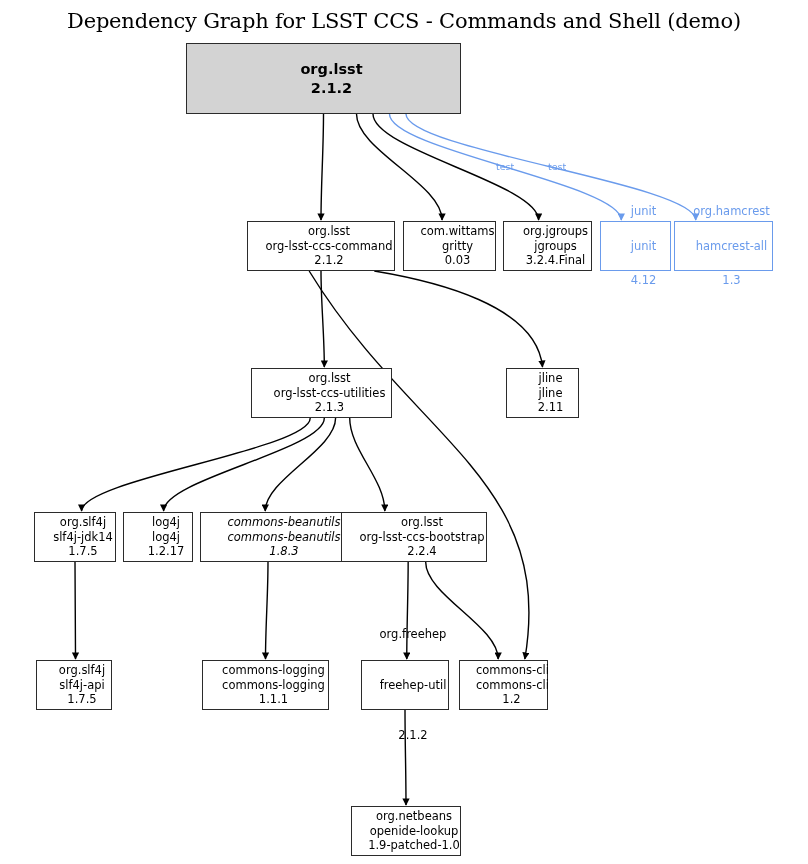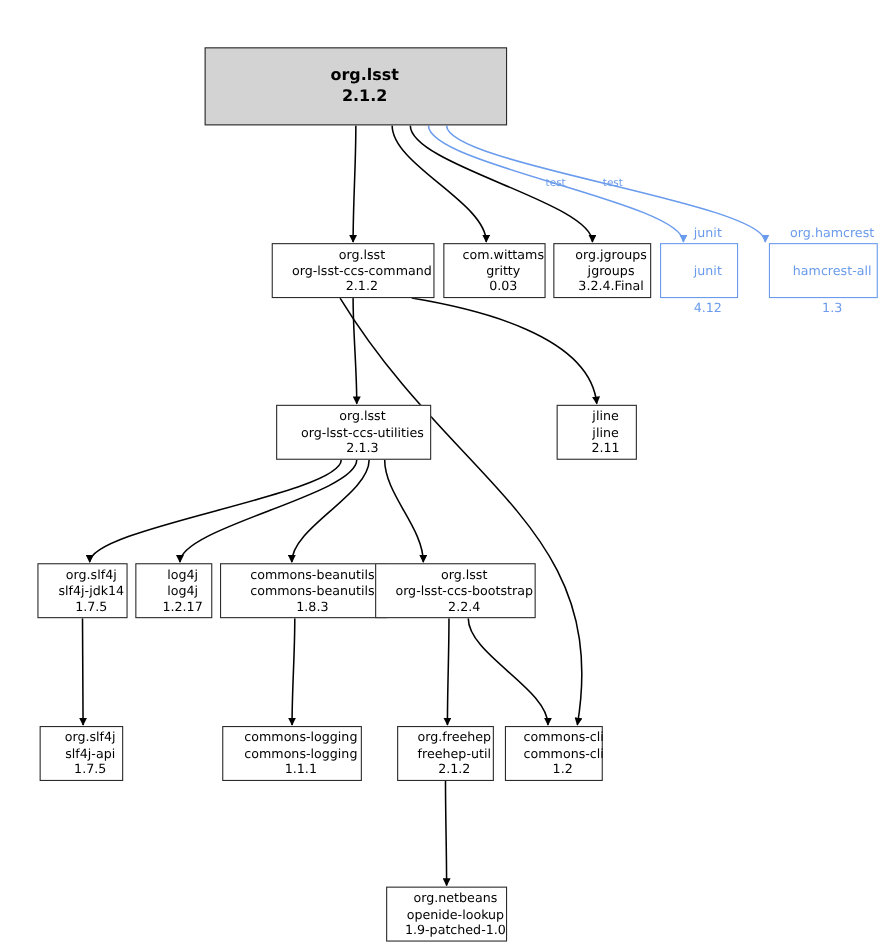--- a/index.html
+++ b/index.html
@@ -78,20 +78,21 @@
     font-size: 9.5px;
     color: #6a9bec;
     white-space: nowrap;
   }
 </style>
 </head>
 <body>
 
 <div id="graph-root">
 
+  <div id="graph-title">Dependency Graph for LSST CCS - Commands and Shell (demo)</div>
 
   <svg id="edge-layer" viewBox="0 0 808 864" width="808" height="864" xmlns="http://www.w3.org/2000/svg">
     <defs>
       <marker id="arrow-black" viewBox="0 0 10 10" refX="9" refY="5" markerWidth="5.2" markerHeight="5.2" orient="auto-start-reverse">
         <path d="M 0 0 L 10 5 L 0 10 z" fill="#000000"></path>
       </marker>
       <marker id="arrow-blue" viewBox="0 0 10 10" refX="9" refY="5" markerWidth="5.2" markerHeight="5.2" orient="auto-start-reverse">
         <path d="M 0 0 L 10 5 L 0 10 z" fill="#6a9bec"></path>
       </marker>
     </defs>
@@ -134,21 +135,21 @@
       <div class="node" style="left: 503px; top: 221px; width: 89px; height: 50px;">
         <span class="line">org.jgroups</span>
         <span class="line">jgroups</span>
         <span class="line">3.2.4.Final</span>
       </div>
       <div class="node test-scope" style="left: 600px; top: 221px; width: 71px; height: 50px;">
         <span class="line">junit</span>
         <span class="line">junit</span>
         <span class="line">4.12</span>
       </div>
-      <div class="node test-scope" style="left: 674px; top: 221px; width: 99px; height: 50px; margin-left: 25px;">
+      <div class="node test-scope" style="left: 674px; top: 221px; width: 99px; height: 50px;">
         <span class="line">org.hamcrest</span>
         <span class="line">hamcrest-all</span>
         <span class="line">1.3</span>
       </div>
       <div class="node" style="left: 251px; top: 368px; width: 141px; height: 50px;">
         <span class="line">org.lsst</span>
         <span class="line">org-lsst-ccs-utilities</span>
         <span class="line">2.1.3</span>
       </div>
       <div class="node" style="left: 506px; top: 368px; width: 73px; height: 50px;">
@@ -159,41 +160,41 @@
       <div class="node" style="left: 34px; top: 512px; width: 82px; height: 50px;">
         <span class="line">org.slf4j</span>
         <span class="line">slf4j-jdk14</span>
         <span class="line">1.7.5</span>
       </div>
       <div class="node" style="left: 123px; top: 512px; width: 70px; height: 50px;">
         <span class="line">log4j</span>
         <span class="line">log4j</span>
         <span class="line">1.2.17</span>
       </div>
-      <div class="node" style="left: 200px; top: 512px; width: 152px; height: 50px;">
+      <div class="node" style="left: 200px; top: 512px; width: 152px; height: 50px; font-style: italic;">
         <span class="line">commons-beanutils</span>
         <span class="line">commons-beanutils</span>
         <span class="line">1.8.3</span>
       </div>
       <div class="node" style="left: 341px; top: 512px; width: 146px; height: 50px;">
         <span class="line">org.lsst</span>
         <span class="line">org-lsst-ccs-bootstrap</span>
         <span class="line">2.2.4</span>
       </div>
       <div class="node" style="left: 36px; top: 660px; width: 76px; height: 50px;">
         <span class="line">org.slf4j</span>
         <span class="line">slf4j-api</span>
         <span class="line">1.7.5</span>
       </div>
       <div class="node" style="left: 202px; top: 660px; width: 127px; height: 50px;">
         <span class="line">commons-logging</span>
         <span class="line">commons-logging</span>
         <span class="line">1.1.1</span>
       </div>
-      <div class="node" style="left: 361px; top: 660px; width: 88px; height: 50px;">
+      <div class="node" style="left: 361px; top: 660px; width: 88px; height: 50px; gap: 36px;">
         <span class="line">org.freehep</span>
         <span class="line">freehep-util</span>
         <span class="line">2.1.2</span>
       </div>
       <div class="node" style="left: 459px; top: 660px; width: 89px; height: 50px;">
         <span class="line">commons-cli</span>
         <span class="line">commons-cli</span>
         <span class="line">1.2</span>
       </div>
       <div class="node" style="left: 351px; top: 806px; width: 110px; height: 50px;">

